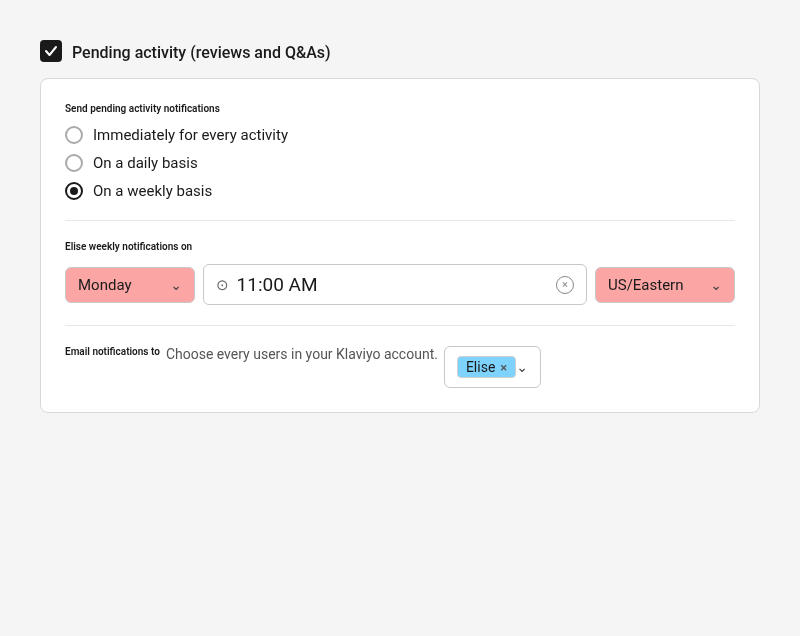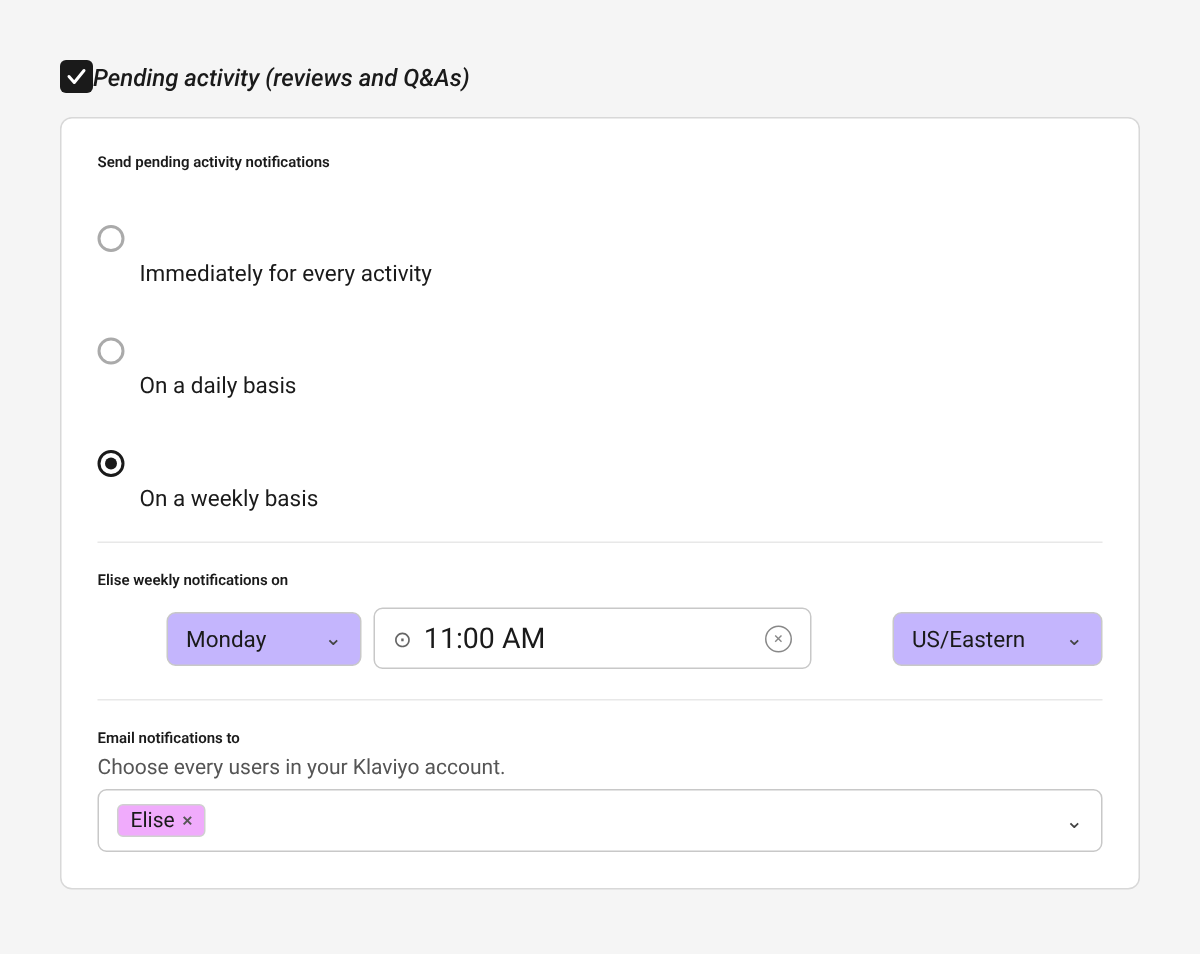--- a/index.html
+++ b/index.html
@@ -23,22 +23,22 @@
       min-height: 636px;
       background: #f5f5f5;
       display: flex;
       flex-direction: column;
       padding: 20px;
       gap: 16px;
     }
 
     .header-row {
       display: flex;
-      align-items: center;
-      font-style: italic;
+      align-items: flex-end;
+      gap: 10px;
     }
 
     .checkbox-icon {
       width: 22px;
       height: 22px;
       background: #1a1a1a;
       border-radius: 4px;
       display: flex;
       align-items: center;
       justify-content: center;
@@ -111,45 +111,43 @@
     .radio-inner {
       width: 8px;
       height: 8px;
       border-radius: 50%;
       background: #1a1a1a;
     }
 
     .radio-label {
       font-size: 15px;
       color: #1a1a1a;
-      margin-top: 47px;
     }
 
     .divider {
       height: 1px;
       background: #e8e8e8;
     }
 
     .controls-row {
       display: flex;
       align-items: center;
       gap: 8px;
     }
 
     .select-box {
       display: flex;
       align-items: center;
       justify-content: space-between;
       border: 1px solid #c8c8c8;
       border-radius: 6px;
       padding: 8px 12px;
-      background: #c4b5fd;
+      background: #fca5a5;
       cursor: pointer;
       gap: 8px;
-      margin-left: 46px;
     }
 
     .select-day {
       min-width: 130px;
     }
 
     .select-timezone {
       min-width: 140px;
       text-align: right;
     }
@@ -195,21 +193,21 @@
       align-items: center;
       justify-content: center;
       color: #888;
       font-size: 11px;
       cursor: pointer;
       flex-shrink: 0;
     }
 
     .email-section {
       display: flex;
-      flex-direction: column;
+      flex-direction: row;
       gap: 6px;
     }
 
     .email-subtitle {
       font-size: 14px;
       color: #555555;
     }
 
     .email-input-box {
       display: flex;
@@ -220,21 +218,21 @@
       padding: 8px 12px;
       background: #ffffff;
       cursor: pointer;
       min-height: 42px;
     }
 
     .tag {
       display: inline-flex;
       align-items: center;
       gap: 5px;
-      background: #f0abfc;
+      background: #7dd3fc;
       border: 1px solid #d0d0d0;
       border-radius: 4px;
       padding: 2px 8px;
       font-size: 14px;
       color: #1a1a1a;
     }
 
     .tag-x {
       font-size: 13px;
       color: #555;

